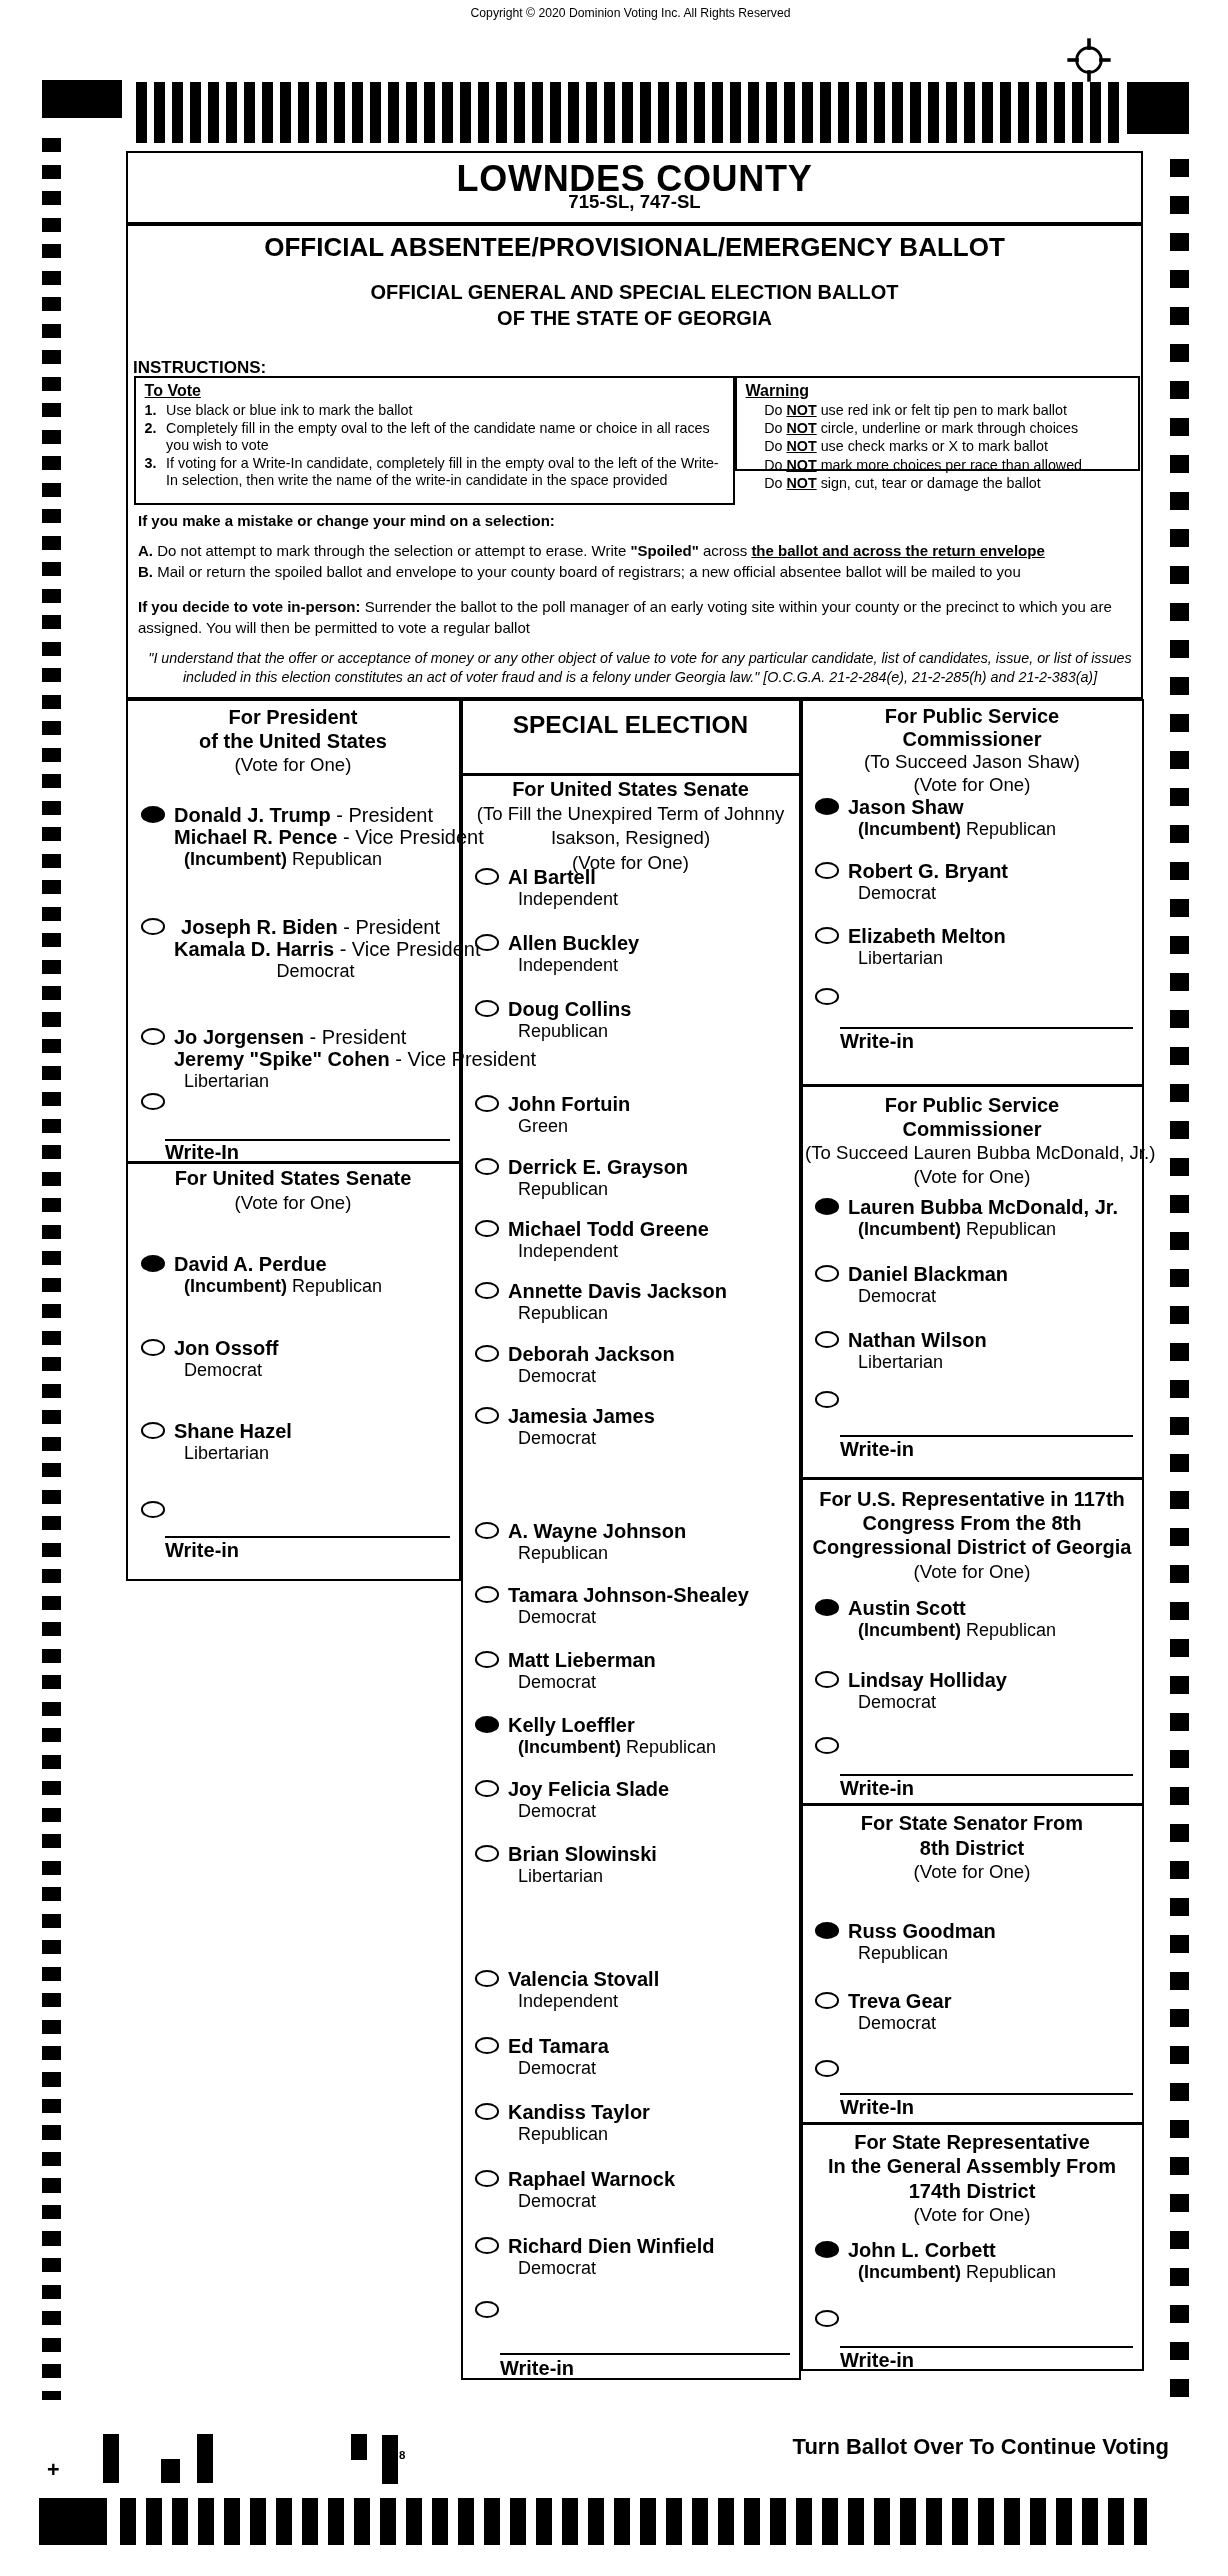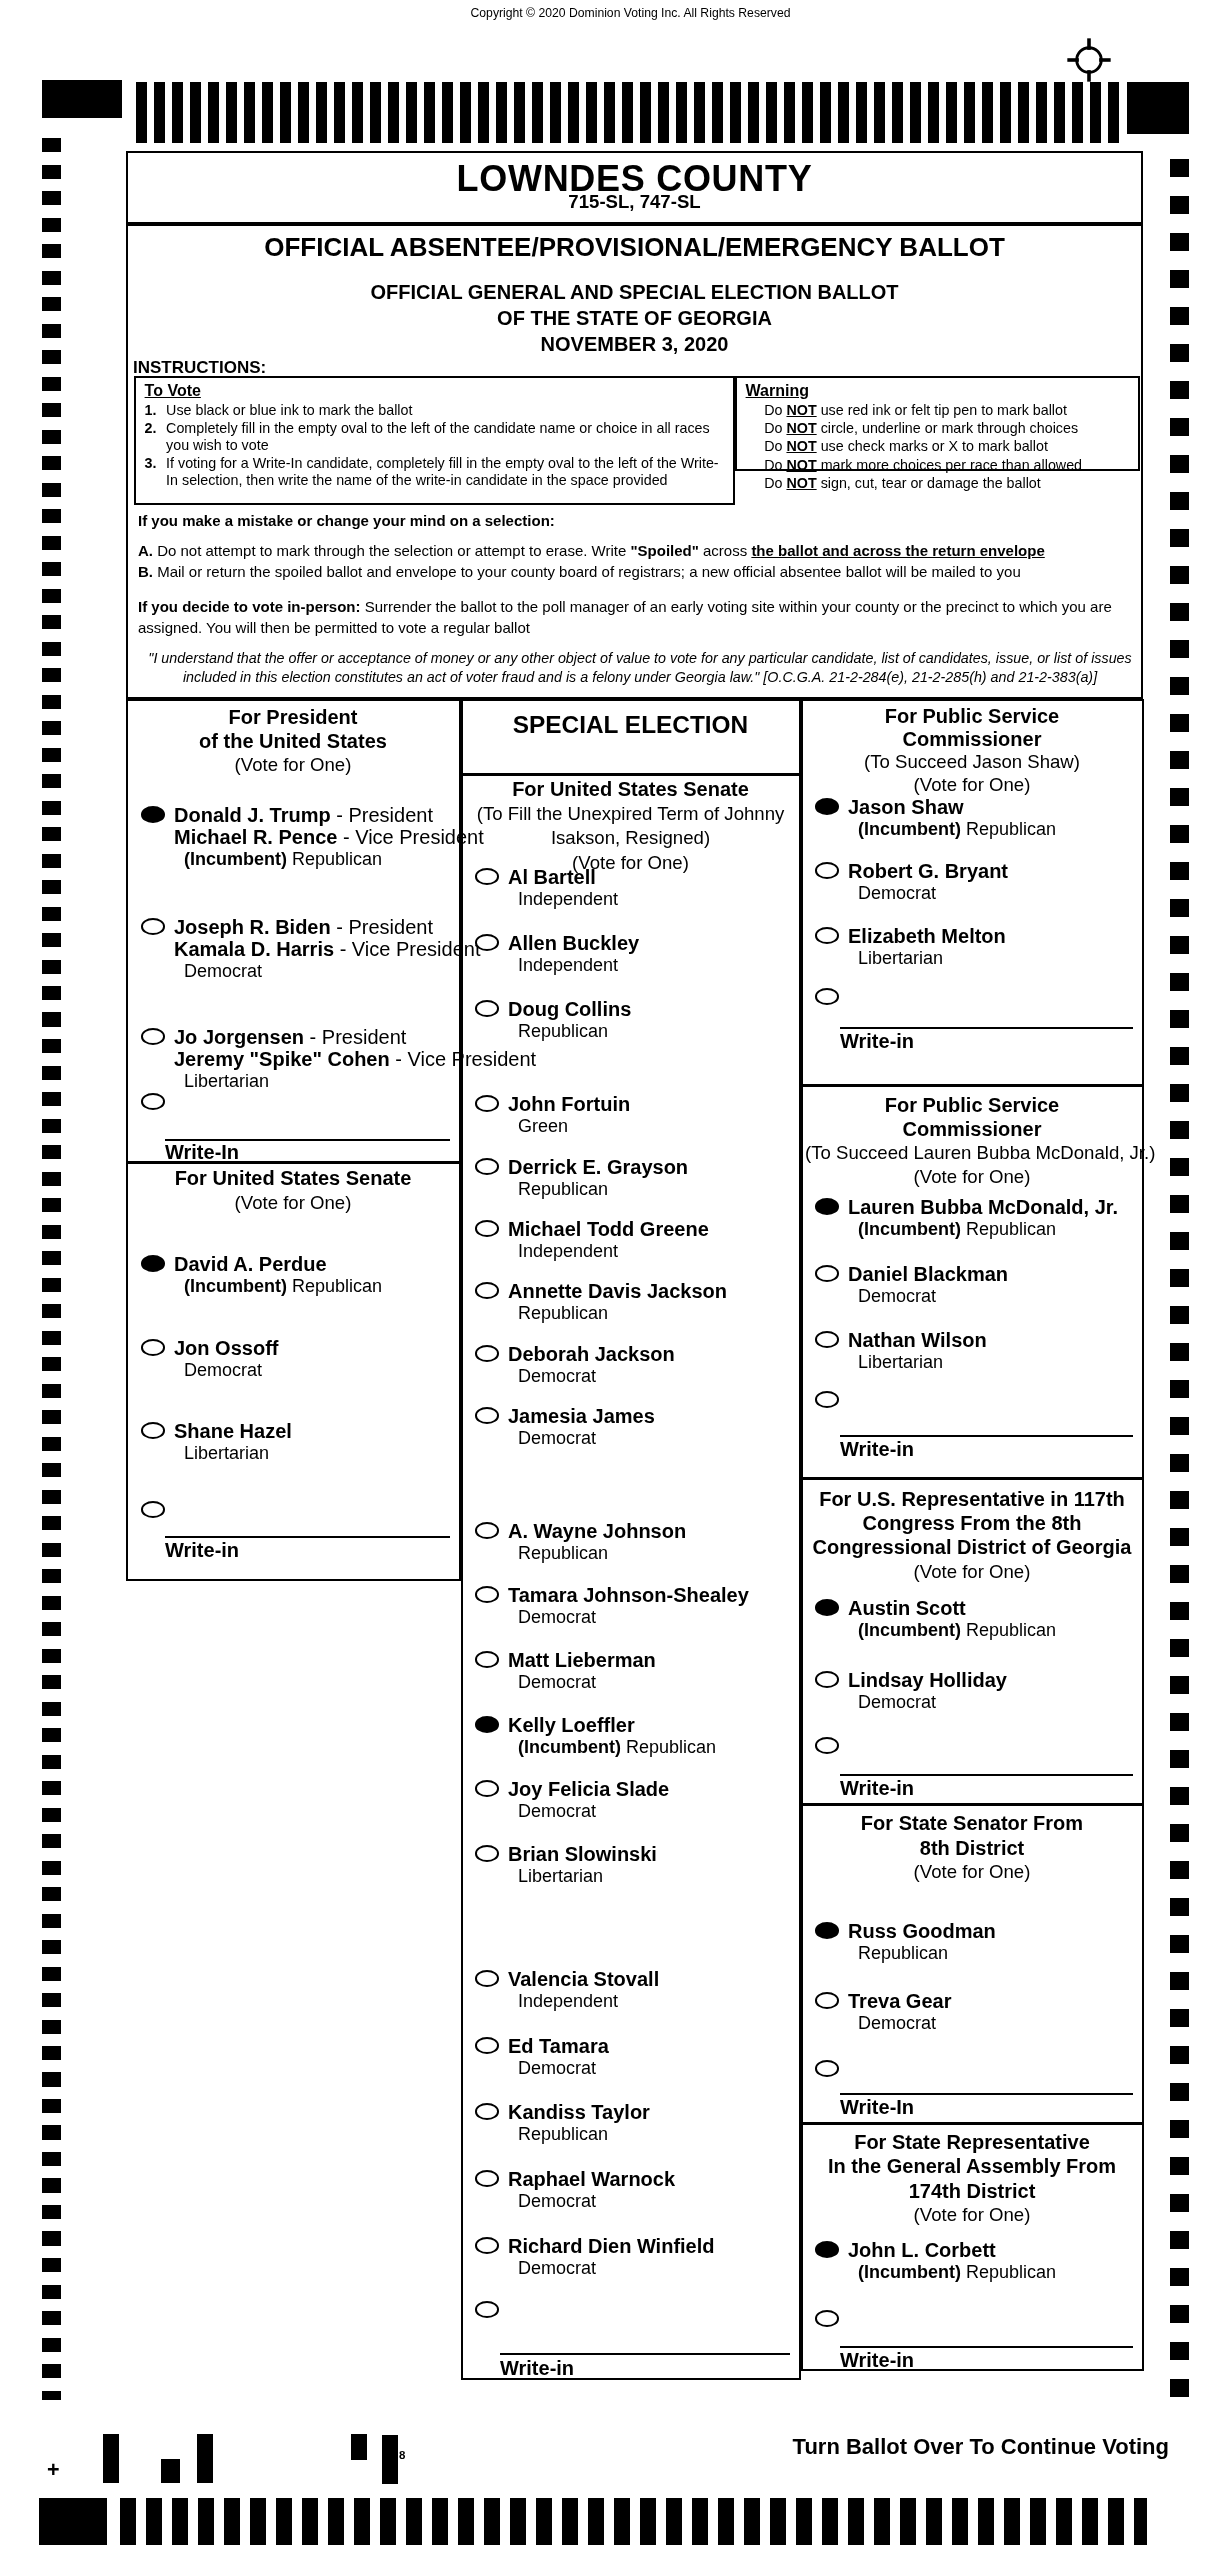--- a/index.html
+++ b/index.html
@@ -81,21 +81,20 @@
   <div class="right-marks"></div>
 
   <div class="box" style="left:126px;top:151px;width:1017px;height:73px"></div>
   <div class="county">LOWNDES COUNTY</div>
   <div class="precinct">715-SL, 747-SL</div>
 
   <div class="box" style="left:126px;top:224px;width:1017px;height:475px"></div>
   <div class="btitle">OFFICIAL ABSENTEE/PROVISIONAL/EMERGENCY BALLOT</div>
   <div class="bsub" style="top:307px">OF THE STATE OF GEORGIA</div>
   <div class="bsub" style="top:281px">OFFICIAL GENERAL AND SPECIAL ELECTION BALLOT</div>
-  <div class="bsub" style="top:333px">NOVEMBER 3, 2020</div>
   <div class="instr-label">INSTRUCTIONS:</div>
 
   <div class="instr-box" style="left:134px;top:376px;width:601px;height:129px">
     <span class="instr-title">To Vote</span>
     <div id="tv-items">
         <div class="tv-line">
           <span class="tv-num">1.</span>
           <span>Use black or blue ink to mark the ballot</span>
         </div>
         <div class="tv-line">
@@ -162,21 +161,21 @@
     <div class="race-line bold" style="position: absolute; left: 130px; top: 730px; width: 326px;">of the United States</div>
     <div class="race-line" style="position: absolute; left: 130px; top: 754px; width: 326px;">(Vote for One)</div>
     <div class="candidate" style="position: absolute; left: 141px; top: 804px; width: 306px;">
       <span class="oval filled"></span>
       <div class="cand-text">
         <div class="cand-line"><span class="cand-name">Donald J. Trump</span><span> - President</span></div>
         <div class="cand-line"><span class="cand-name">Michael R. Pence</span><span> - Vice President</span></div>
         <div class="party-line"><span class="incumbent">(Incumbent)</span> <span>Republican</span></div>
       </div>
     </div>
-    <div class="candidate" style="position: absolute; left: 141px; top: 916px; width: 306px;">
+    <div class="candidate" style="position: absolute; left: 141px; top: 916px; width: 306px; text-align: center;">
       <span class="oval"></span>
       <div class="cand-text">
         <div class="cand-line"><span class="cand-name">Joseph R. Biden</span><span> - President</span></div>
         <div class="cand-line"><span class="cand-name">Kamala D. Harris</span><span> - Vice President</span></div>
         <div class="party-line"><span>Democrat</span></div>
       </div>
     </div>
     <div class="candidate" style="position: absolute; left: 141px; top: 1026px; width: 306px;">
       <span class="oval"></span>
       <div class="cand-text">

